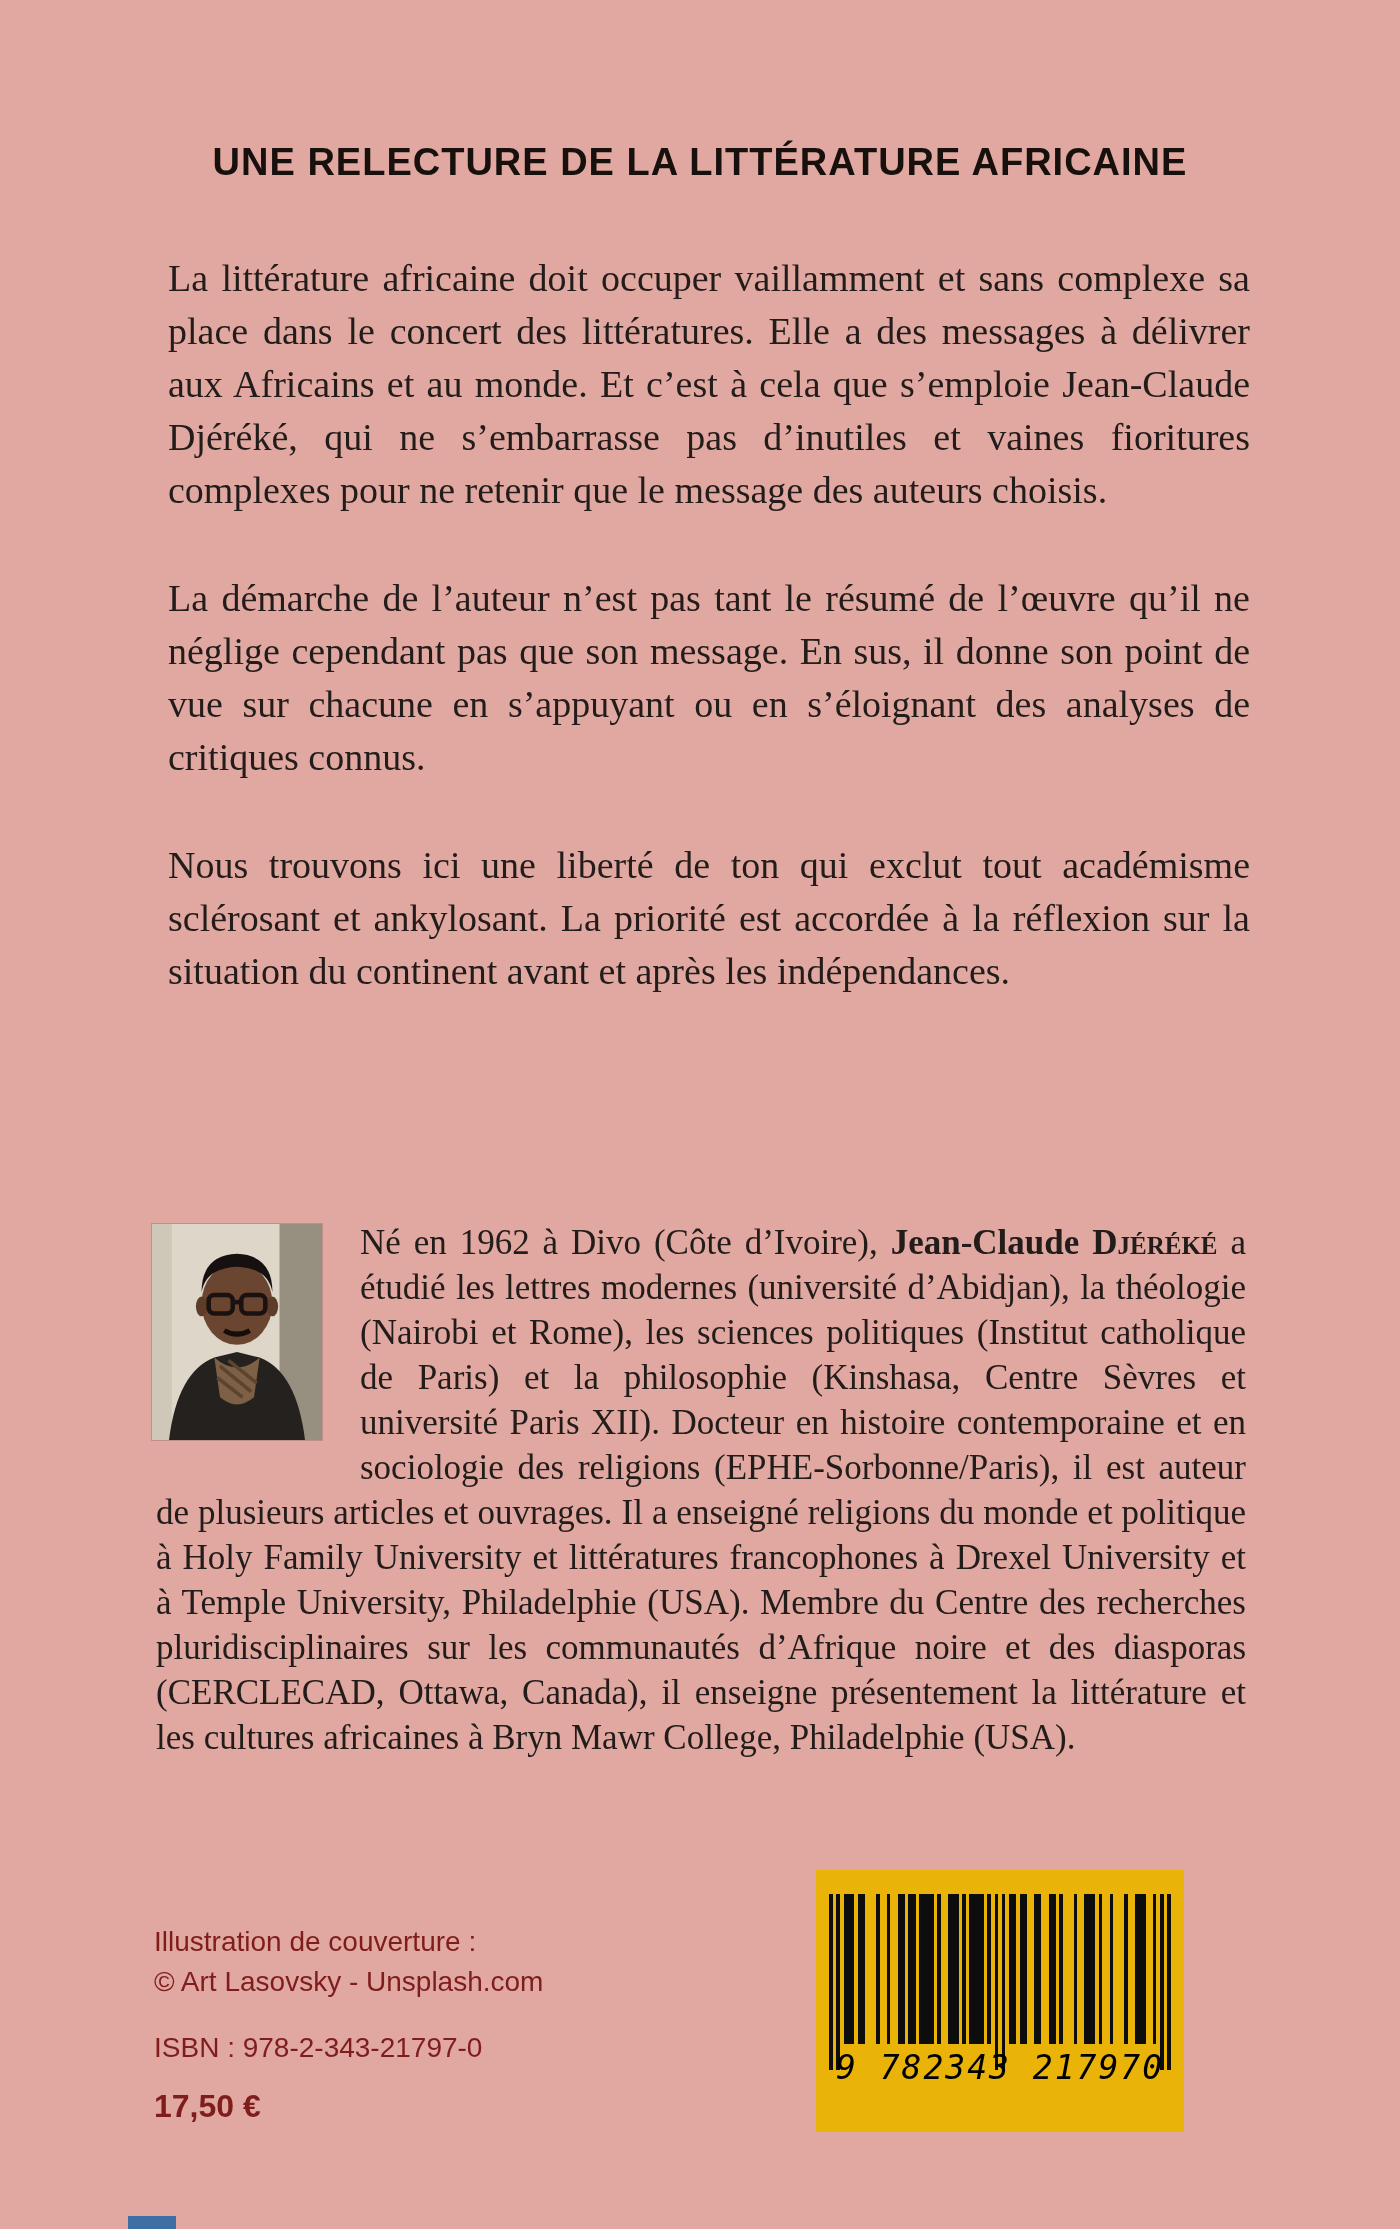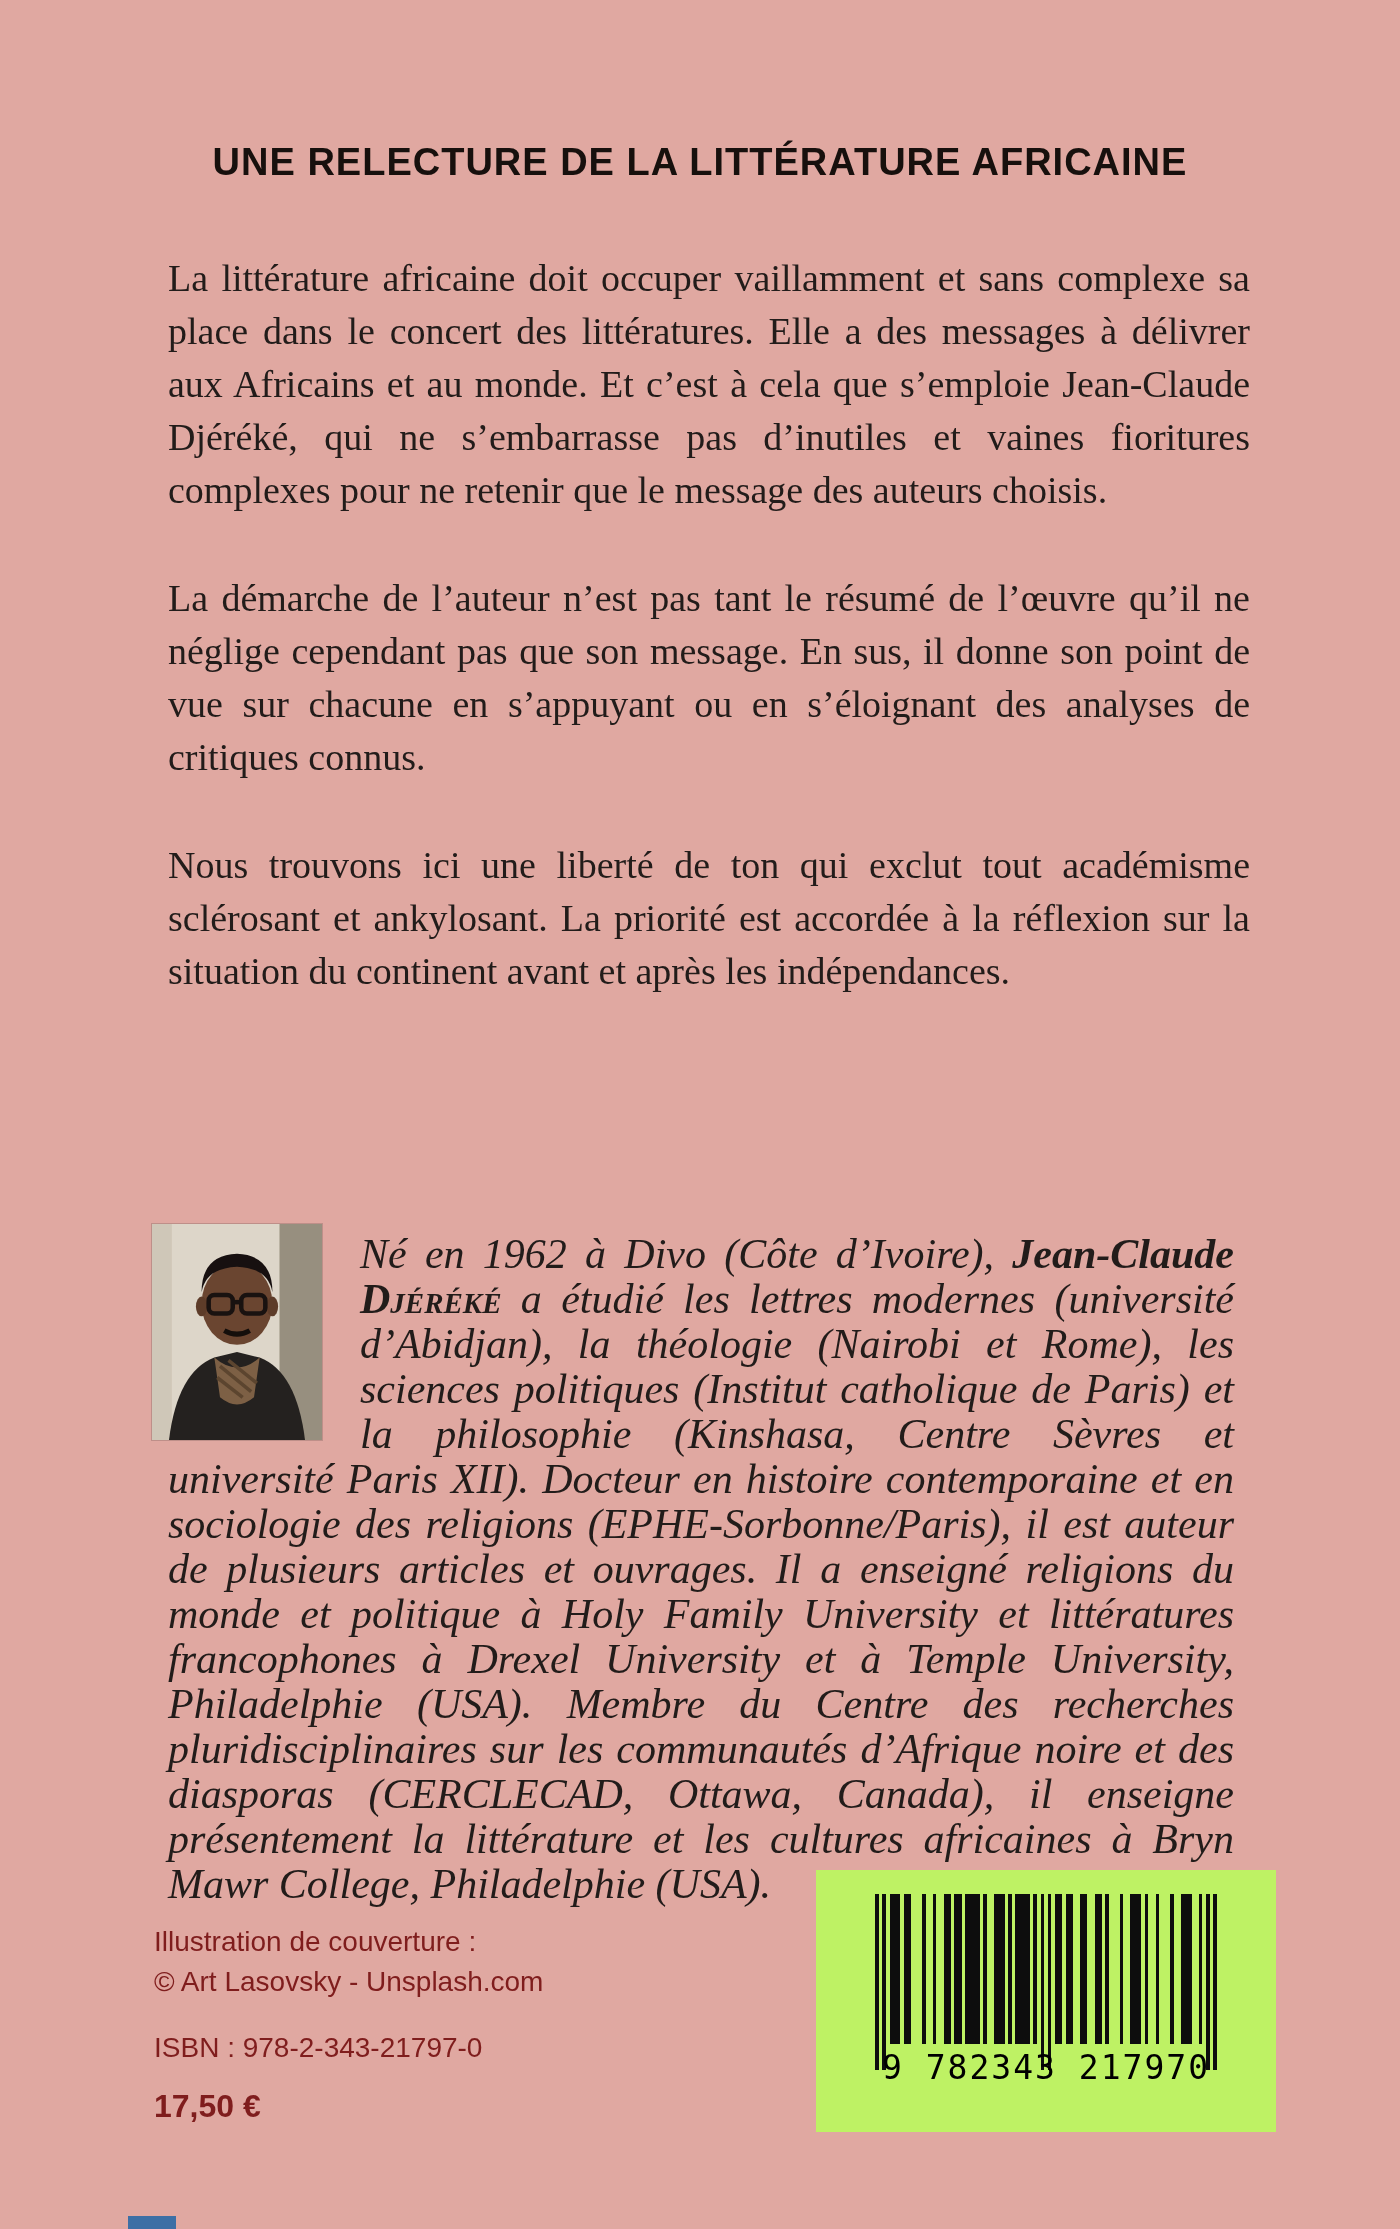--- a/index.html
+++ b/index.html
@@ -30,41 +30,42 @@
     position:absolute;left:152px;right:150px;top:1216px;
   }
   .photo{
     float:left;width:170px;height:216px;
     margin:8px 38px 10px 0;
     background:#d9d2c5;
     box-shadow:0 0 0 1px rgba(0,0,0,0.15);
   }
   .photo svg{display:block;width:100%;height:100%;}
   .bio-text{
-    margin:16px;
-    font-size:42px;line-height:45px;
-    font-style:italic;text-align:justify;
+    margin:4px;
+    font-size:35px;line-height:45px;
+    text-align:justify;
   }
   .bio-name{font-weight:700;}
   .bio-name-last{font-variant:small-caps;}
   .credits{
     position:absolute;left:154px;top:1922px;
     font-family:"Liberation Sans", sans-serif;
     font-size:28px;line-height:40px;color:#7f1d1d;
   }
   .credits p{margin:0;}
   .isbn{margin-top:26px !important;}
   .price{margin-top:18px !important;font-size:32px;font-weight:bold;}
   .barcode-box{
     position:absolute;left:816px;top:1870px;
-    width:460px;height:262px;
-    background:#bef264;
+    width:368px;height:262px;
+    background:#eab308;
     box-sizing:border-box;
     display:flex;flex-direction:column;align-items:center;
     padding-top:24px;
+    font-style:italic;
   }
   .bars{display:flex;height:150px;align-items:flex-start;}
   .module{width:3.6px;height:150px;flex:none;}
   .module.on{background:#0d0d0d;}
   .module.guard.on{height:176px;}
   .barcode-number{
     font-family:"DejaVu Sans Mono", monospace;
     font-size:33px;letter-spacing:2px;color:#000;
     margin-top:4px;
     background:transparent;

